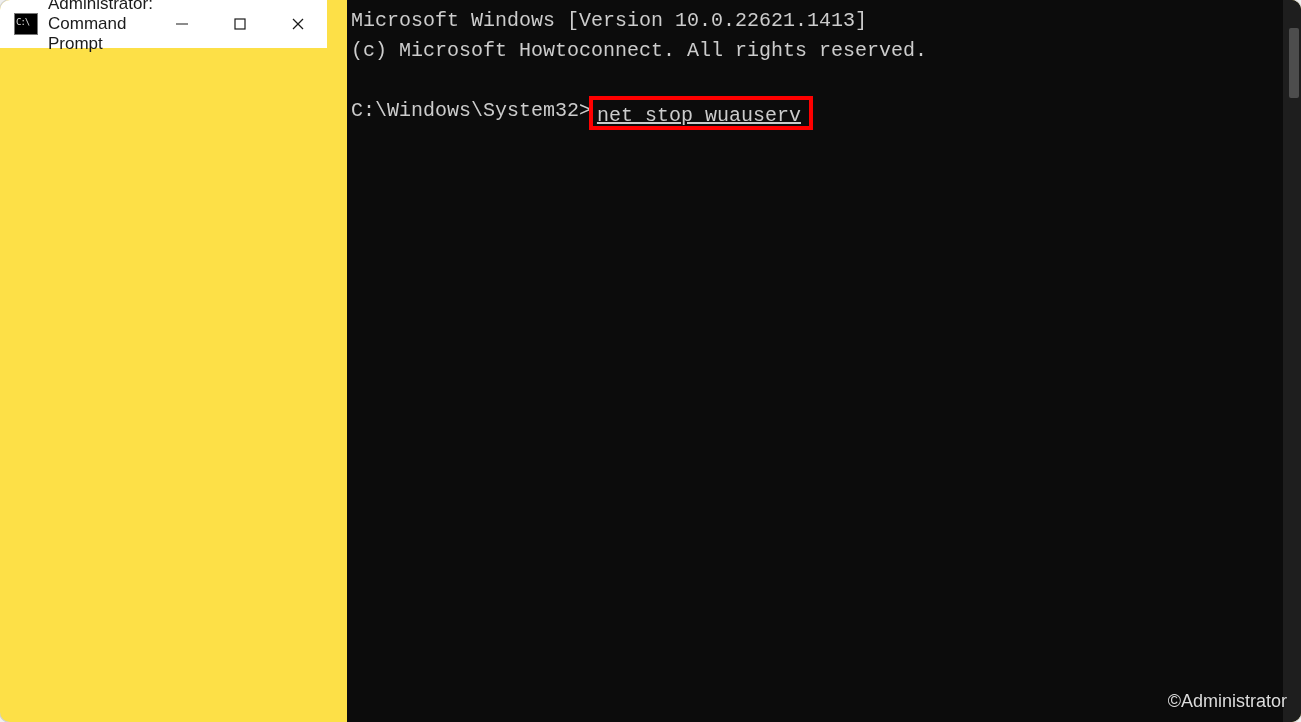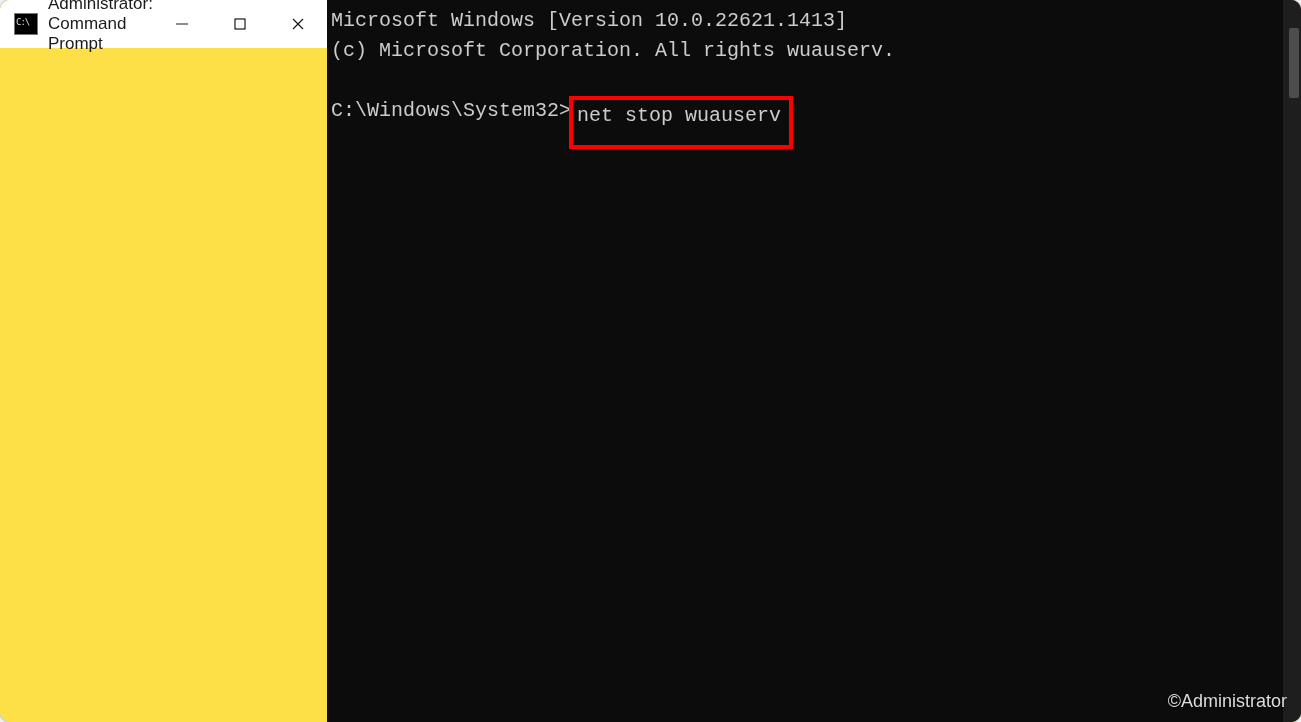--- a/index.html
+++ b/index.html
@@ -70,39 +70,41 @@
     color: #1b1b1b;
     cursor: default;
   }
   .win-btn svg { width: 14px; height: 14px; }
 
   .client {
     flex: 1;
     display: flex;
     background: #0c0c0c;
     min-height: 0;
+    margin-left: 20px;
   }
   .terminal {
     flex: 1;
     padding: 6px 4px;
     font-family: Consolas, "Courier New", monospace;
     font-size: 20px;
     line-height: 30px;
     color: #cccccc;
     white-space: pre;
     position: relative;
   }
   .terminal .out-line { display: block; }
   .highlight-box {
     display: inline-block;
     border: 4px solid #ff0000;
-    padding: 6px 8px 19px 4px;
+    padding: 6px 8px 0 4px;
     margin-left: -2px;
     vertical-align: top;
     line-height: 1;
+    text-decoration: underline;
   }
 
   
   .vscroll {
     width: 18px;
     background: #1e1e1e;
     position: relative;
   }
   .vscroll .thumb {
     position: absolute;
@@ -147,21 +149,21 @@
       <div class="win-btn close">
         <svg viewBox="0 0 14 14">
             <line x1="2" y1="2" x2="12" y2="12" stroke="currentColor" stroke-width="1.2"></line>
             <line x1="12" y1="2" x2="2" y2="12" stroke="currentColor" stroke-width="1.2"></line>
           </svg>
       </div>
     </div>
   </div>
 
   <div class="client">
-    <div class="terminal"><span class="out-line">Microsoft Windows [Version 10.0.22621.1413]</span><span class="out-line">(c) Microsoft Corporation. All rights wuauserv.</span><span class="out-line"> </span><span class="out-line"><span>C:\Windows\System32&gt;</span><span class="highlight-box"><span>net stop wuauserv</span></span></span></div>
+    <div class="terminal"><span class="out-line">Microsoft Windows [Version 10.0.22621.1413]</span><span class="out-line">(c) Microsoft Howtoconnect. All rights reserved.</span><span class="out-line"> </span><span class="out-line"><span>C:\Windows\System32&gt;</span><span class="highlight-box"><span>net stop wuauserv</span></span></span></div>
     <div class="vscroll">
       <div class="thumb"></div>
     </div>
   </div>
 
 </div>
 
 <div class="watermark">©Administrator</div>
 
 </body></html>

